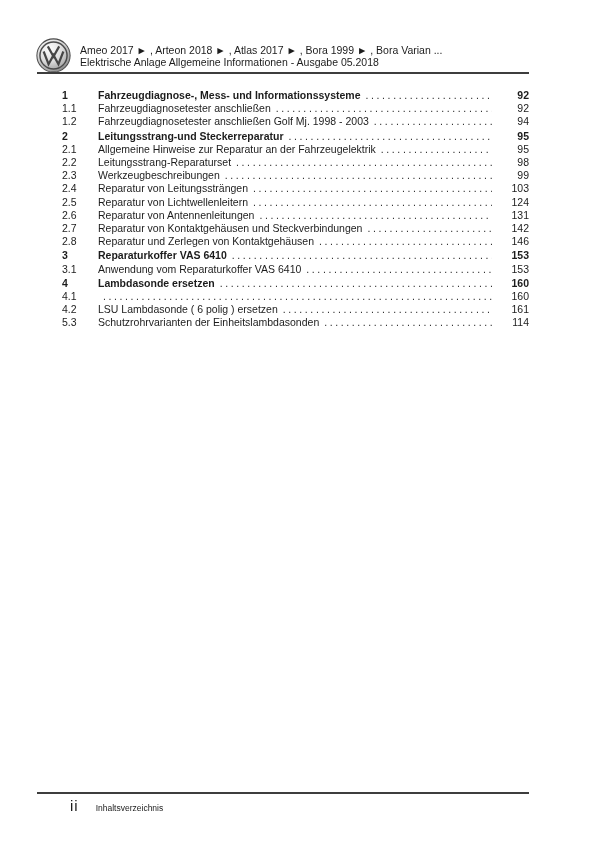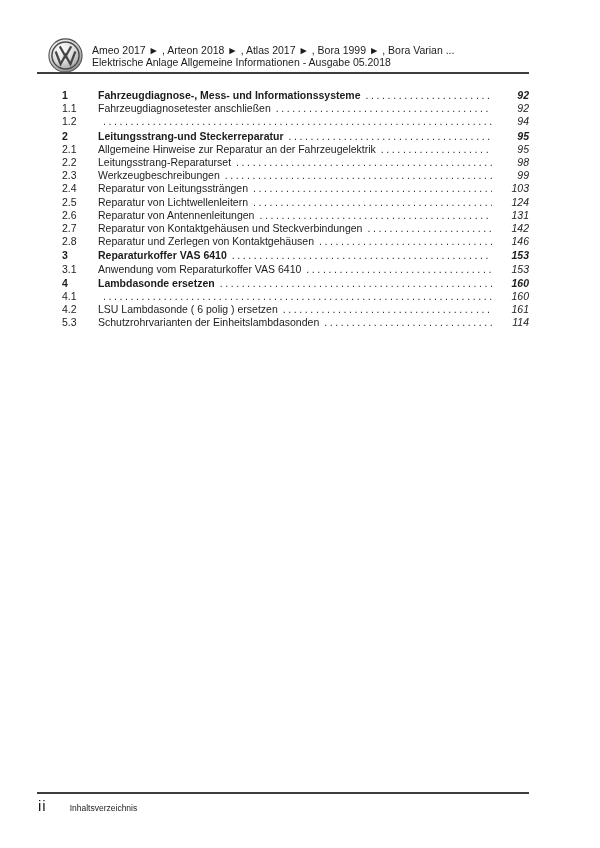--- a/index.html
+++ b/index.html
@@ -13,21 +13,21 @@
     height: 848px;
     background: #ffffff;
     font-family: "Liberation Sans", sans-serif;
     color: #1c1c1c;
     overflow: hidden;
   }
 
   
   .doc-header {
     position: absolute;
-    left: 48px;
+    left: 36px;
     top: 38px;
     display: flex;
     align-items: flex-start;
     gap: 9px;
   }
   .logo-wrap { width: 35px; height: 35px; flex: 0 0 auto; }
   .header-text { padding-top: 7px; }
   .header-line {
     font-size: 10.5px;
     line-height: 11.5px;
@@ -73,21 +73,20 @@
     font-weight: 400;
     color: #2a2a2a;
   }
   .toc-dots::after {
     content: "........................................................................................................................";
     letter-spacing: 2.6px;
   }
   .toc-page {
     flex: 0 0 30px;
     text-align: right;
-    font-style: italic;
   }
 
   
   .footer-rule {
     position: absolute;
     left: 37px;
     top: 792px;
     width: 492px;
     height: 2px;
     background: #3d3d3d;
@@ -96,24 +95,25 @@
     position: absolute;
     left: 38px;
     top: 797px;
     display: flex;
     align-items: baseline;
   }
   .footer-page-num {
     font-size: 15px;
     line-height: 17px;
     letter-spacing: 1px;
+    margin-left: 32px;
   }
   .footer-label {
     font-size: 8.5px;
-    margin-left: 23px;
+    margin-left: 17px;
     color: #222222;
   }
 </style>
 </head>
 <body>
 
 <div class="page">
 
   <header class="doc-header">
     <div class="logo-wrap">
@@ -147,20 +147,21 @@
     <span class="toc-page">92</span>
   </div>
       <div class="toc-row">
     <span class="toc-num">1.1</span>
     <span class="toc-title">Fahrzeugdiagnosetester anschließen</span>
     <span class="toc-dots"></span>
     <span class="toc-page">92</span>
   </div>
       <div class="toc-row">
     <span class="toc-num">1.2</span>
+    <span class="toc-title">Fahrzeugdiagnosetester anschließen Golf Mj. 1998 - 2003</span>
     <span class="toc-dots"></span>
     <span class="toc-page">94</span>
   </div>
       <div class="toc-row bold">
     <span class="toc-num">2</span>
     <span class="toc-title">Leitungsstrang-und Steckerreparatur</span>
     <span class="toc-dots"></span>
     <span class="toc-page">95</span>
   </div>
       <div class="toc-row">

